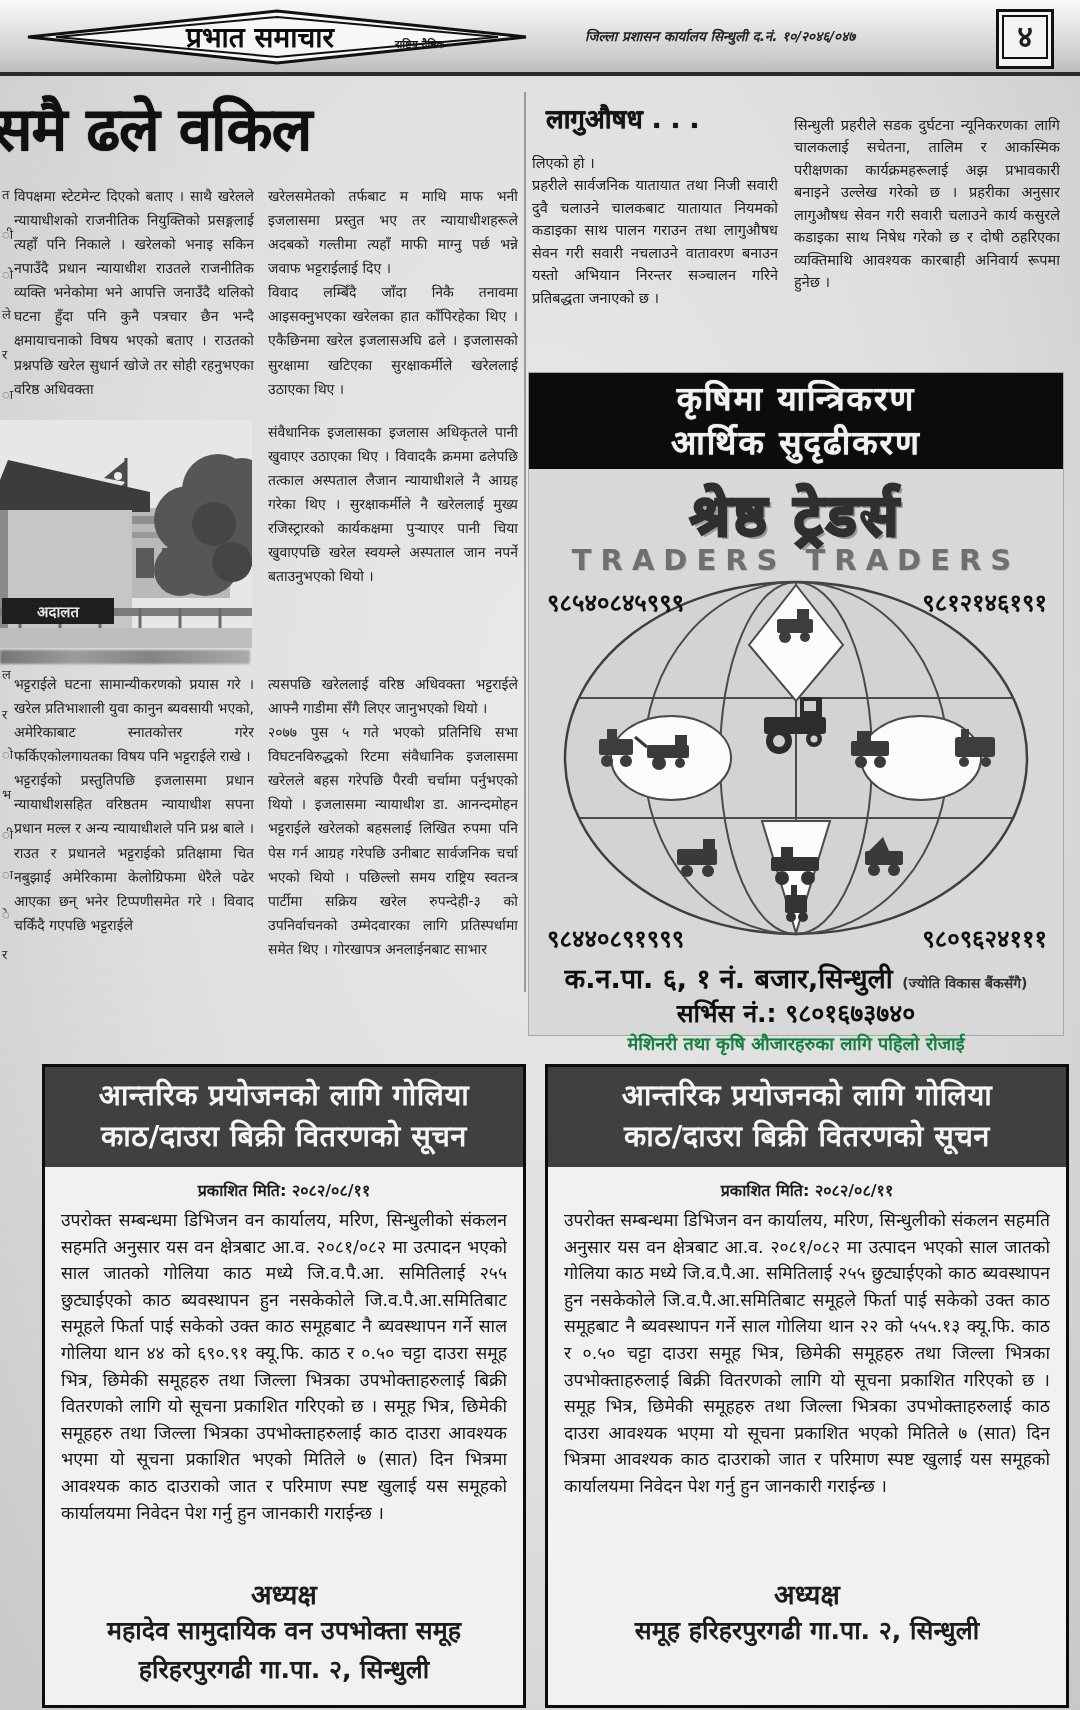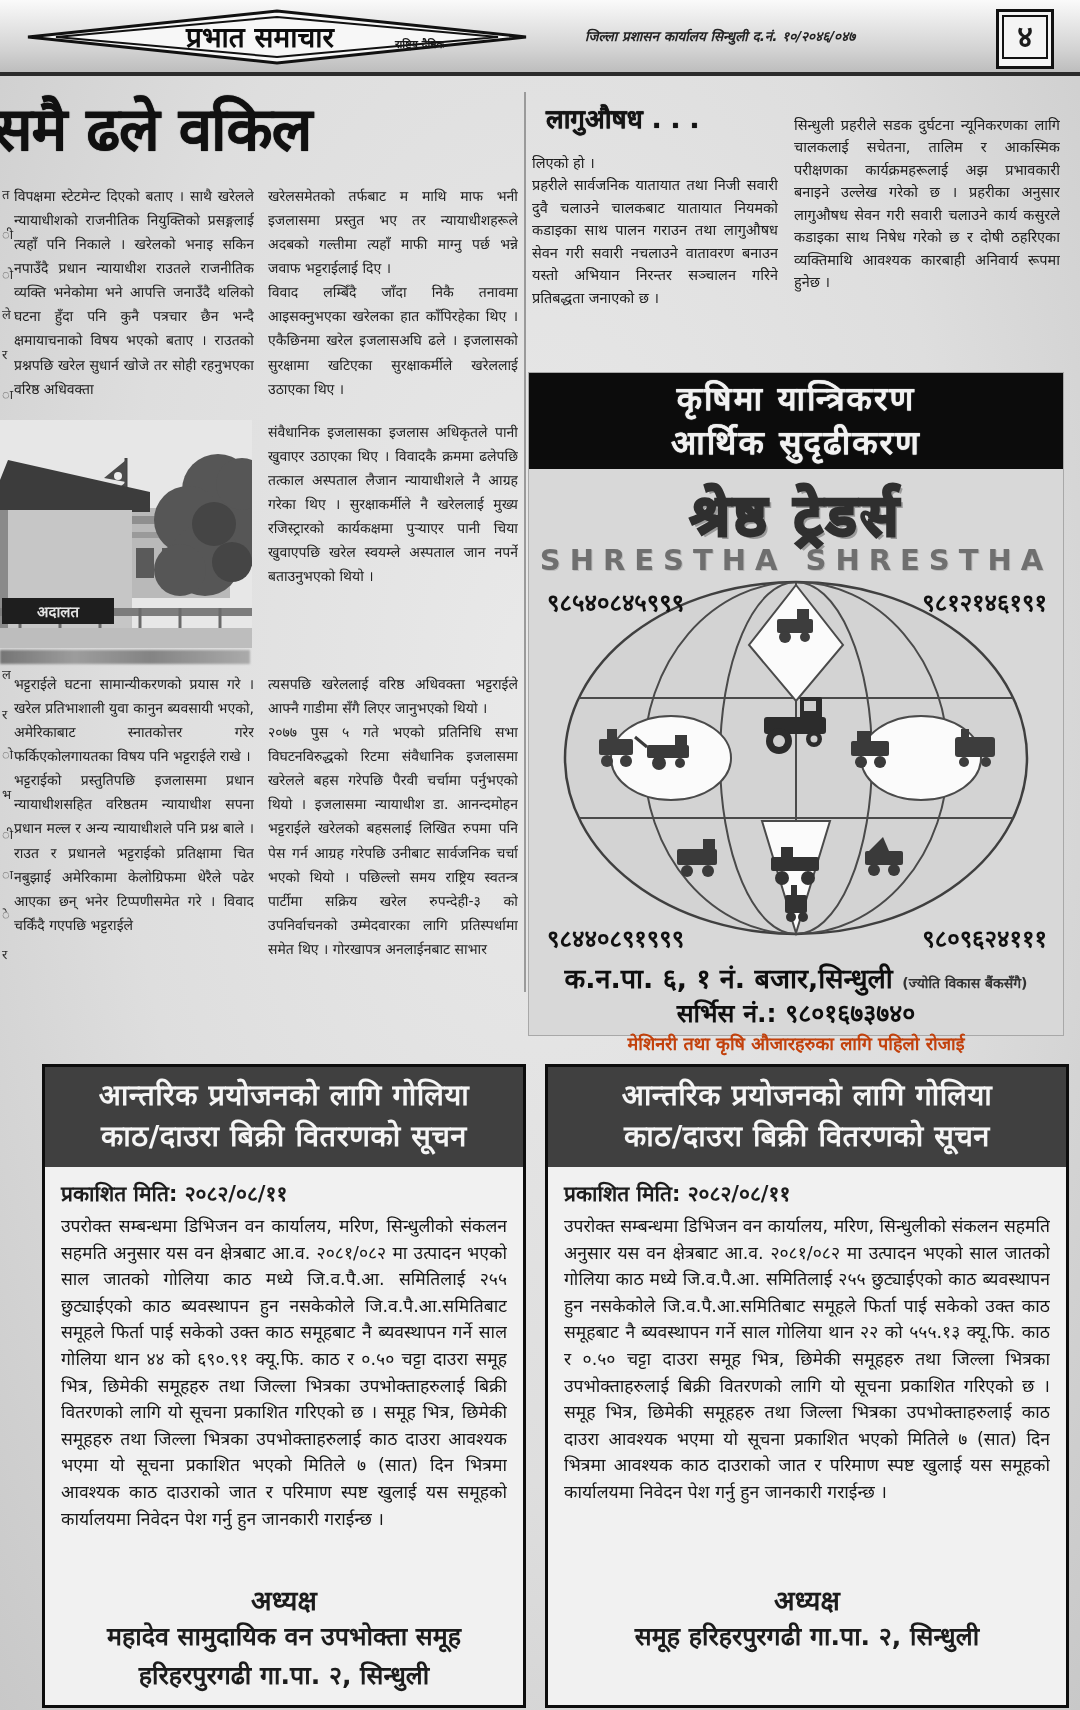--- a/index.html
+++ b/index.html
@@ -35,27 +35,27 @@
   .ad-banner div{font-size:33px;font-weight:bold;letter-spacing:2px;line-height:44px;
     text-shadow:0 0 1px #fff;}
   .brand-np{font-size:56px;font-weight:bold;text-align:center;color:#dcdcdc;
     -webkit-text-stroke:3px #2f2f2f;text-shadow:3px 3px 0 #9a9a9a;letter-spacing:4px;}
   .brand-en{font-size:29px;font-weight:bold;text-align:center;color:#6f6f6f;
     letter-spacing:9px;text-shadow:1px 1px 0 #bbb;}
   .phone{font-size:24px;font-weight:bold;color:#101010;filter:blur(.3px);white-space:nowrap;}
   .ad-addr{font-size:27px;font-weight:bold;text-align:center;color:#0e0e0e;white-space:nowrap;}
   .ad-addr small{font-size:14px;font-weight:bold;color:#333;}
   .ad-serv{font-size:25px;font-weight:bold;text-align:center;color:#0e0e0e;}
-  .ad-tag{font-size:18px;font-weight:bold;text-align:center;color:#c2410c;filter:blur(.3px);}
+  .ad-tag{font-size:18px;font-weight:bold;text-align:center;color:#15803d;filter:blur(.3px);}
   
   .notice{border:3px solid #0d0d0d;background:#f1f1f1;}
   .notice-title{background:#404040;color:#f5f5f5;text-align:center;padding-top:8px;}
   .notice-title div{font-size:29px;font-weight:bold;line-height:41px;letter-spacing:.5px;}
   .notice-body{padding:10px 16px 0 16px;}
-  .pub{font-size:21px;font-weight:bold;text-align:left;margin:2px 0 6px 0;filter:blur(.3px);}
+  .pub{font-size:16px;font-weight:bold;text-align:center;margin:2px 0 6px 0;filter:blur(.3px);}
   .nbody{font-size:17.5px;line-height:1.52;text-align:justify;color:#161616;
     white-space:pre-line;filter:blur(.35px);}
   .sig-title{font-size:27px;font-weight:bold;text-align:center;margin-top:10px;}
   .sig-line{font-size:25px;font-weight:bold;text-align:center;line-height:1.55;}
 </style>
 </head>
 <body>
 
 <div class="abs hdr">
   <svg class="abs" style="left:22px;top:8px" width="510" height="58" viewBox="0 0 510 58">
@@ -162,21 +162,21 @@
 <div class="abs art art2" style="left:532px;top:152px;width:246px;height:212px">लिएको हो ।
 प्रहरीले सार्वजनिक यातायात तथा निजी सवारी दुवै चलाउने चालकबाट यातायात नियमको कडाइका साथ पालन गराउन तथा लागुऔषध सेवन गरी सवारी नचलाउने वातावरण बनाउन यस्तो अभियान निरन्तर सञ्चालन गरिने प्रतिबद्धता जनाएको छ ।</div>
 <div class="abs art art2" style="left:794px;top:114px;width:266px;height:252px">सिन्धुली प्रहरीले सडक दुर्घटना न्यूनिकरणका लागि चालकलाई सचेतना, तालिम र आकस्मिक परीक्षणका कार्यक्रमहरूलाई अझ प्रभावकारी बनाइने उल्लेख गरेको छ । प्रहरीका अनुसार लागुऔषध सेवन गरी सवारी चलाउने कार्य कसुरले कडाइका साथ निषेध गरेको छ र दोषी ठहरिएका व्यक्तिमाथि आवश्यक कारबाही अनिवार्य रूपमा हुनेछ ।</div>
 
 <div class="abs ad" style="left:528px;top:372px;width:534px;height:662px">
   <div class="abs brand-np" style="left:0;top:102px;width:534px">श्रेष्ठ ट्रेडर्स</div>
   <div class="abs ad-banner" style="left:0;top:0;width:534px;height:96px">
     <div style="margin-top:4px">कृषिमा यान्त्रिकरण</div>
     <div>आर्थिक सुदृढीकरण</div>
   </div>
-  <div class="abs brand-en" style="left:0;top:170px;width:534px">SHRESTHA SHRESTHA</div>
+  <div class="abs brand-en" style="left:0;top:170px;width:534px">TRADERS TRADERS</div>
 
   <svg class="abs" style="left:30px;top:202px" width="474" height="366" viewBox="0 0 474 366">
     <defs>
         <clipPath id="gc">
           <ellipse cx="237" cy="183" rx="231" ry="176"></ellipse>
         </clipPath>
       </defs>
     <ellipse cx="237" cy="183" rx="231" ry="176" fill="#d3d3d3" stroke="#3f3f3f" stroke-width="2.5"></ellipse>
     <g clip-path="url(#gc)" stroke="#4a4a4a" stroke-width="2" fill="none">
       <ellipse cx="237" cy="183" rx="152" ry="176"></ellipse>

